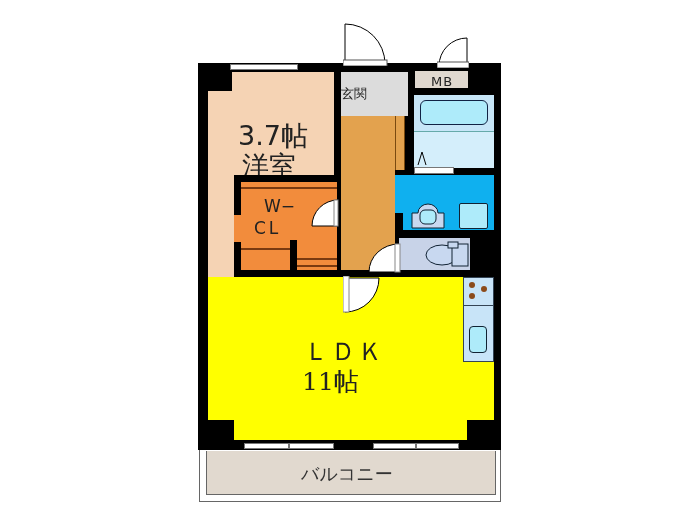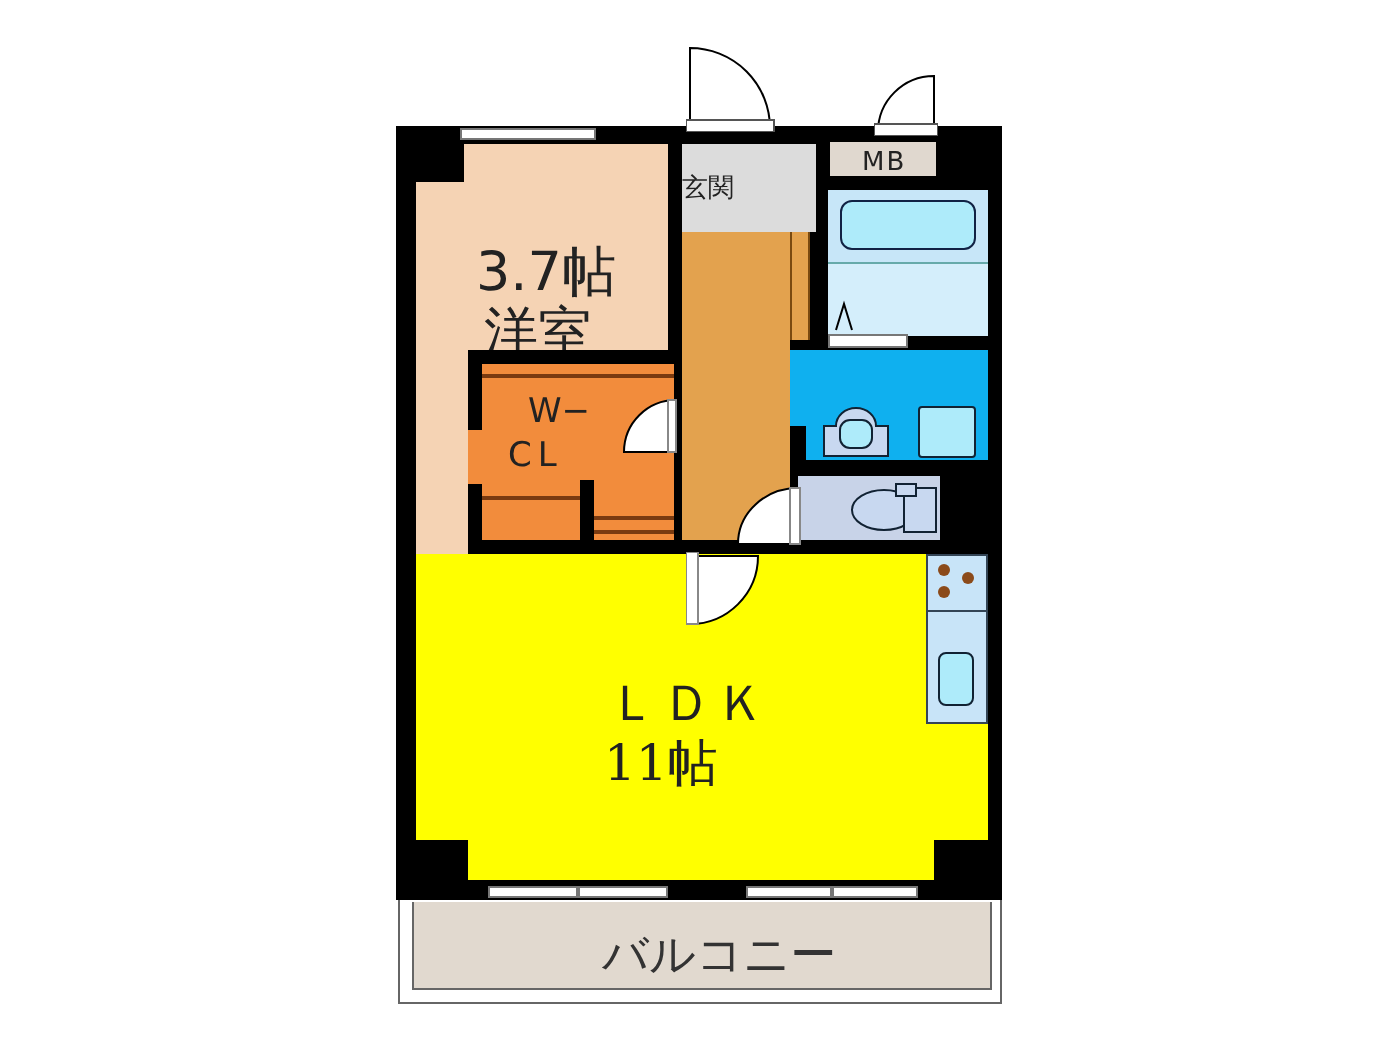--- a/index.html
+++ b/index.html
@@ -99,13 +99,13 @@
 </div>
 <div class="abs" style="left:469px;top:326px;width:18px;height:27px;background:#AEEBFA;border:1.5px solid #123;border-radius:4px;"></div>
 
 <div class="win" style="left:244px;top:443px;width:45px;height:6px;"></div>
 <div class="win" style="left:289px;top:443px;width:45px;height:6px;"></div>
 <div class="win" style="left:373px;top:443px;width:43px;height:6px;"></div>
 <div class="win" style="left:416px;top:443px;width:43px;height:6px;"></div>
 
 <div class="abs" style="left:199px;top:450px;width:302px;height:52px;background:#fff;border:1px solid #666;border-top:none;"></div>
 <div class="abs" style="left:206px;top:451px;width:290px;height:44px;background:#E1D9CF;border:1px solid #666;border-top:none;"></div>
-<div class="label" style="left:301px;top:462px;font-size:23px;color:#333;">バルコニー</div>
+<div class="label" style="left:301px;top:462px;font-size:18px;color:#333;">バルコニー</div>
 
 </body></html>

